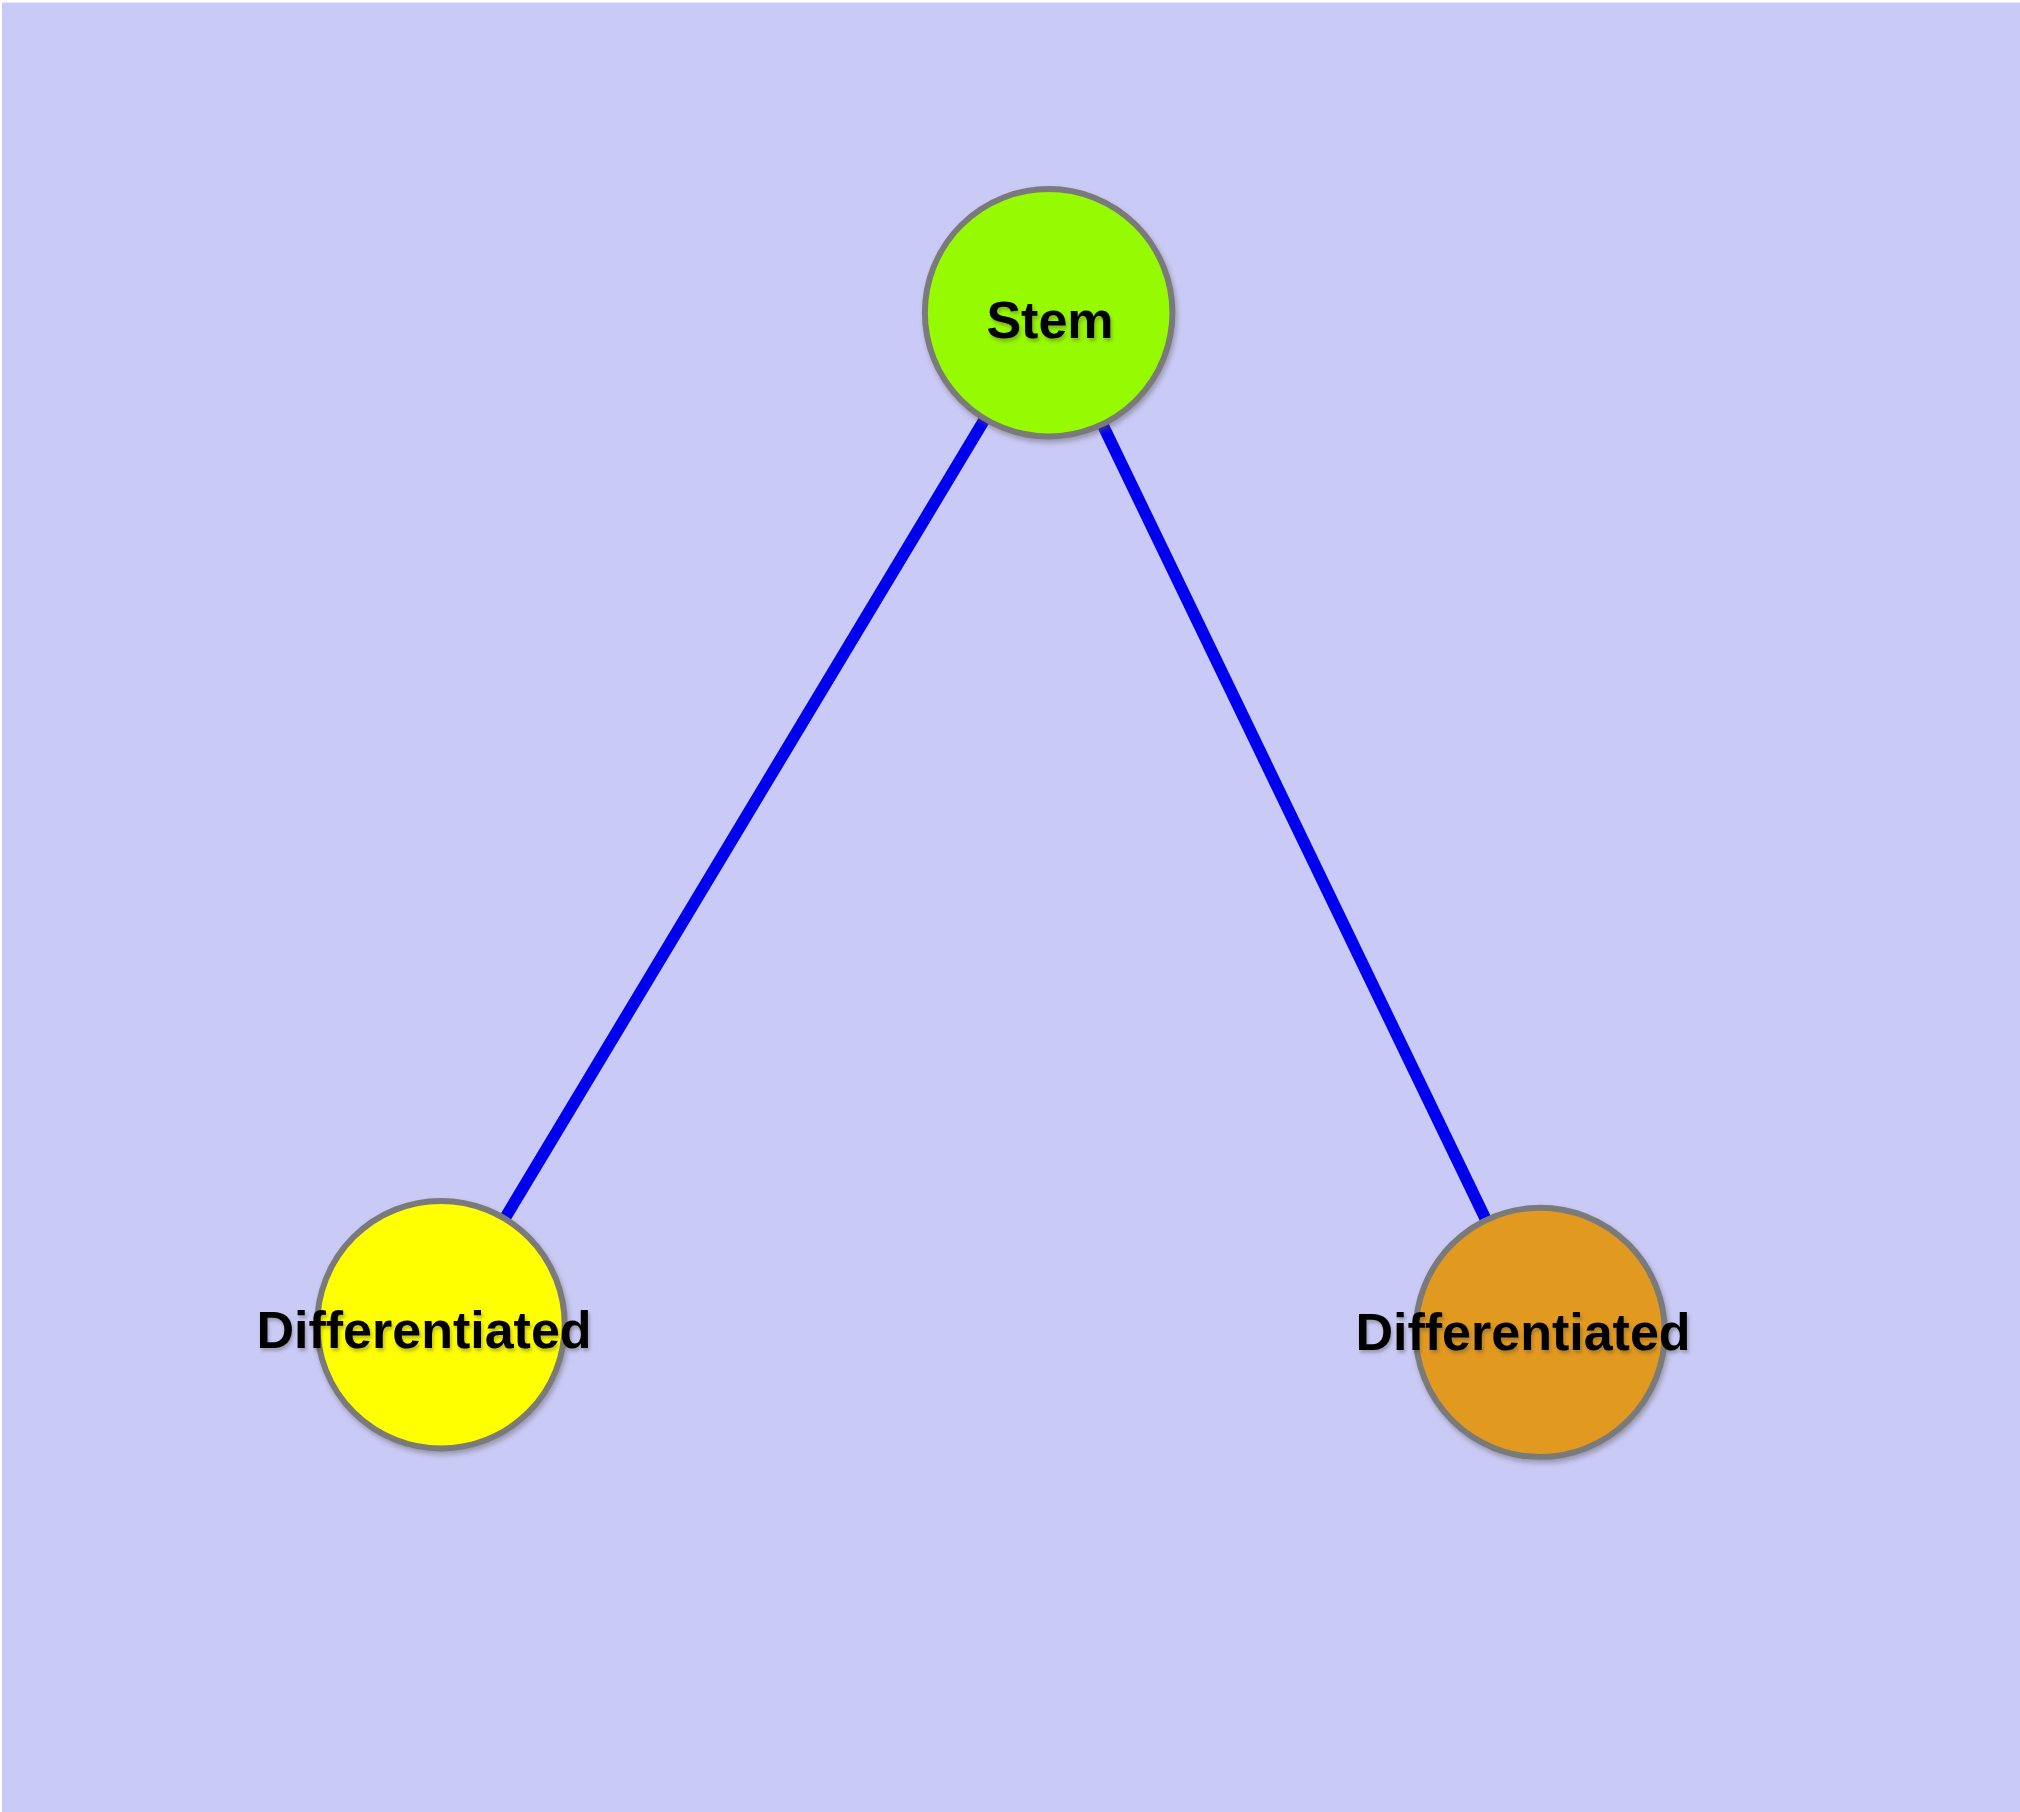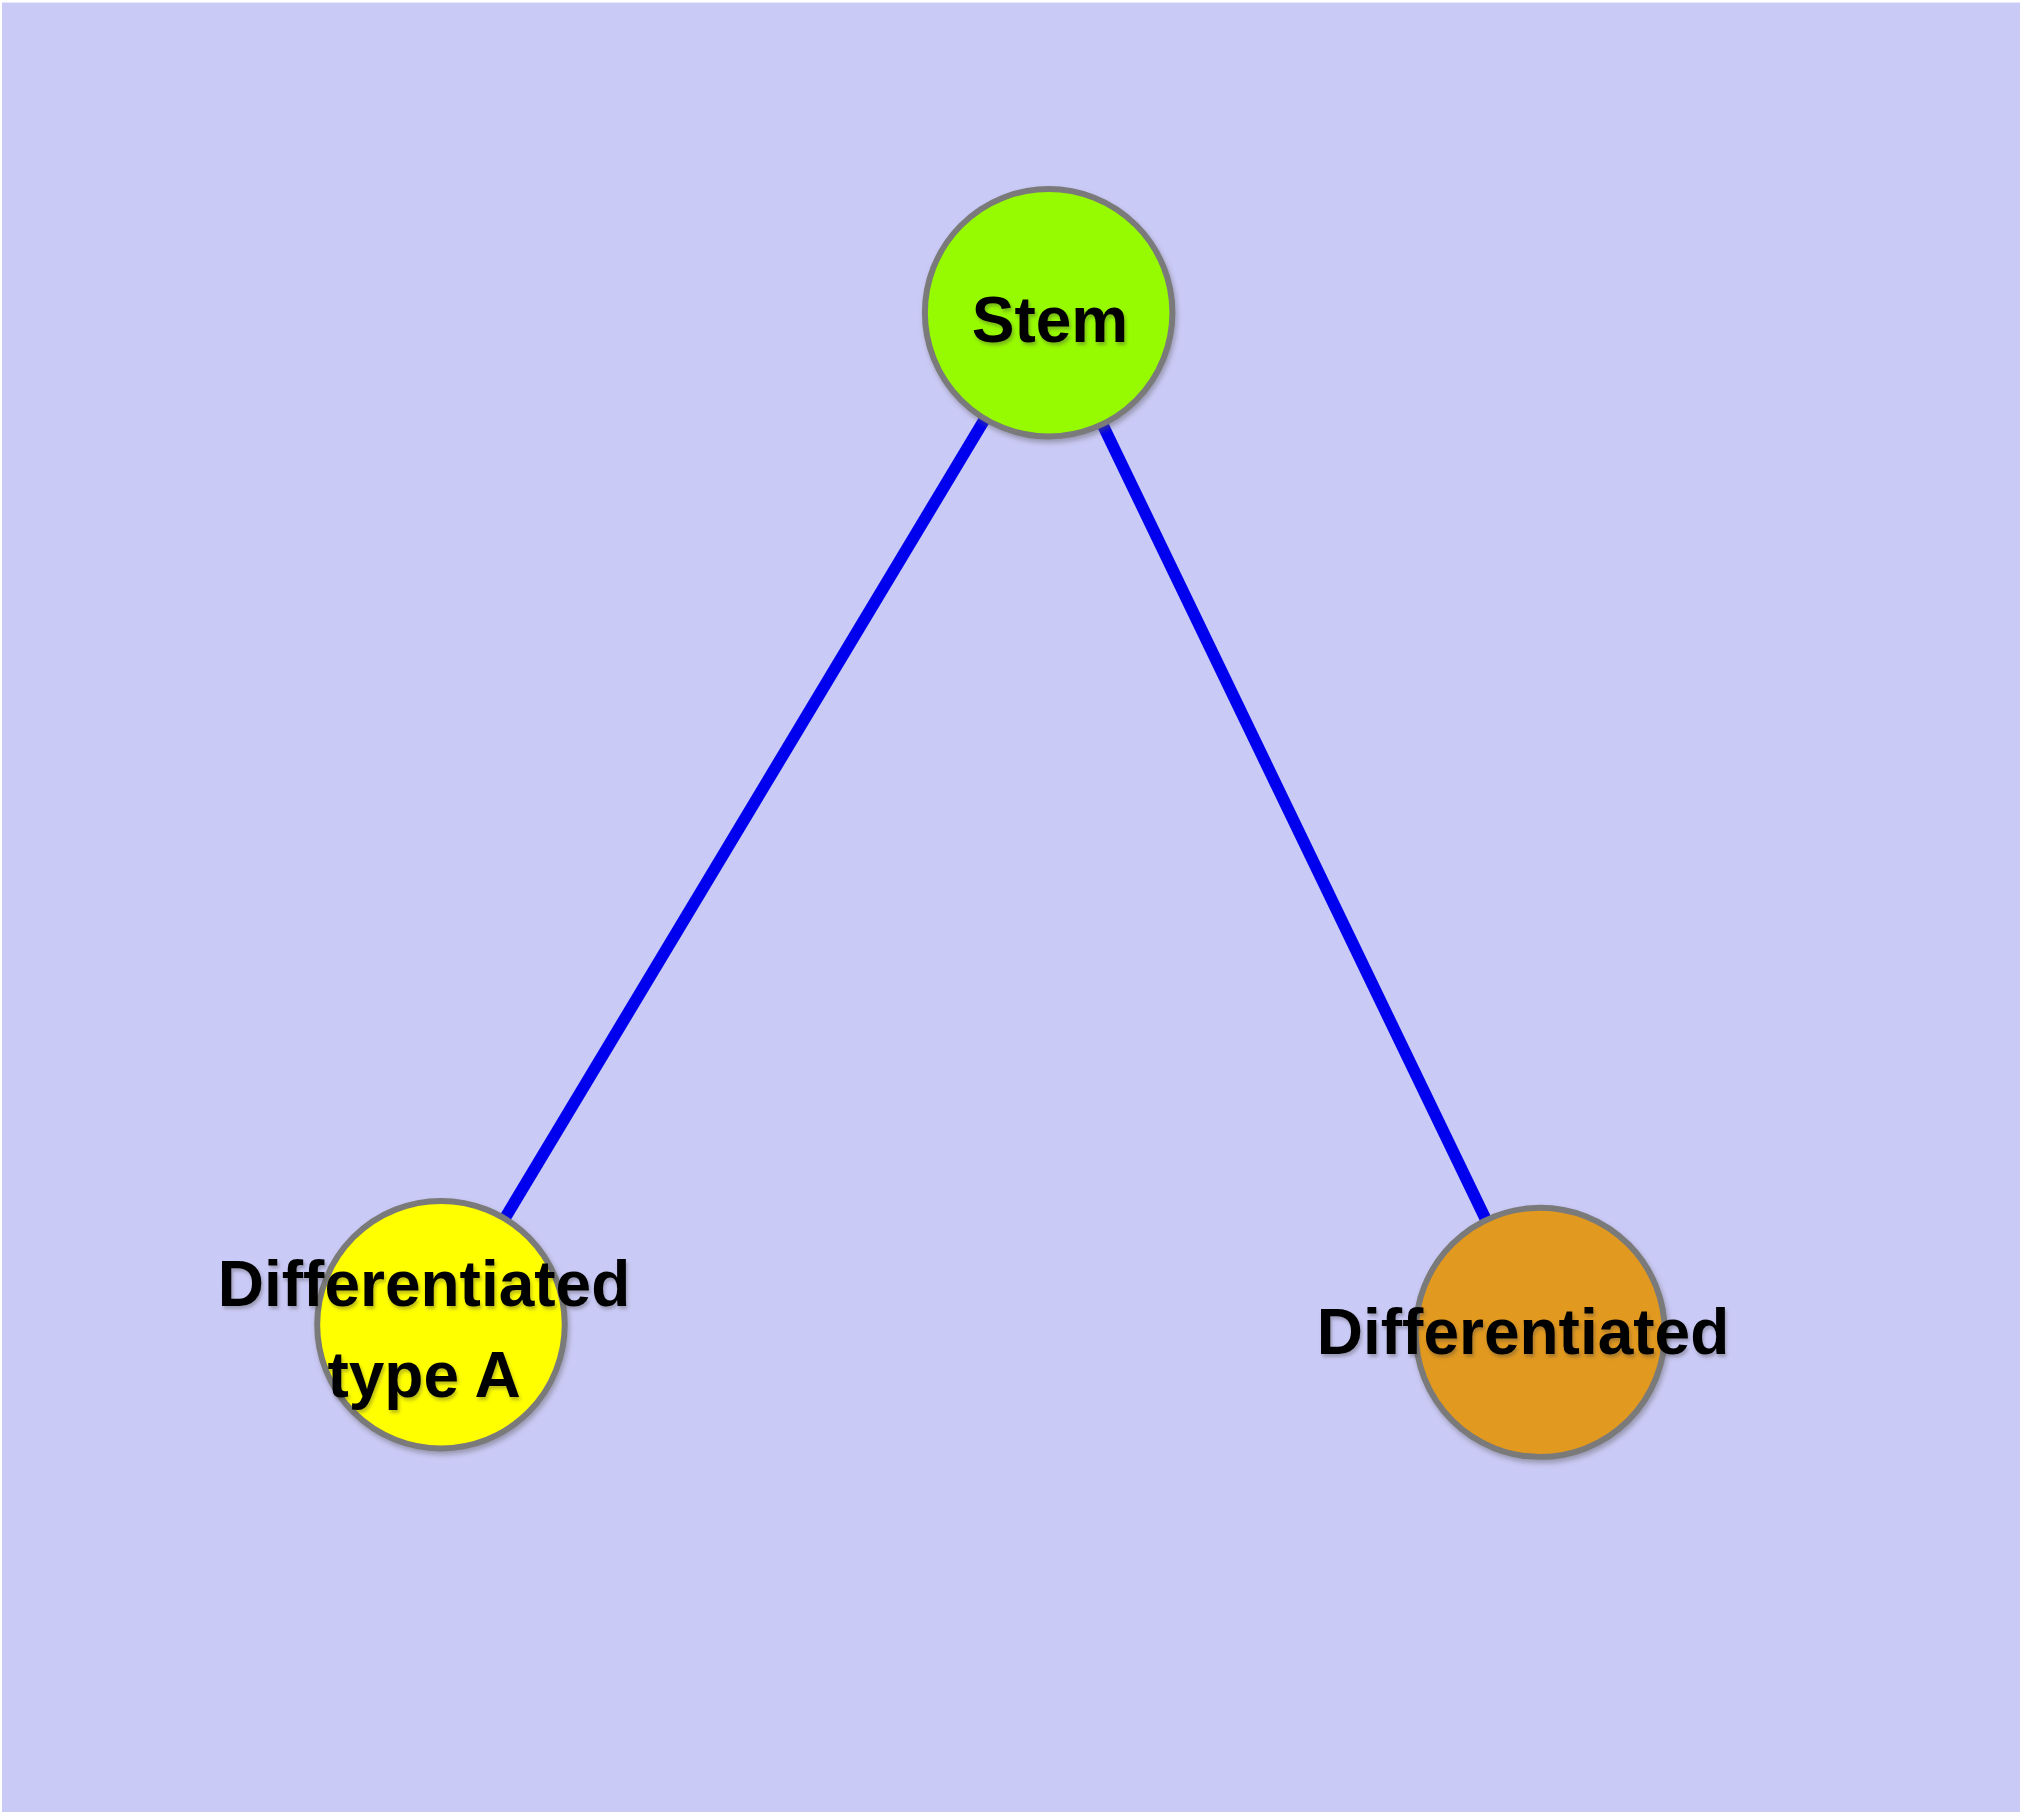--- a/index.html
+++ b/index.html
@@ -23,21 +23,21 @@
   }
   .node {
     filter: drop-shadow(2px 4px 3px rgba(90, 90, 90, 0.45));
   }
   .node-label {
     position: absolute;
     transform: translate(-50%, -50%);
     text-align: center;
     white-space: nowrap;
     font-weight: bold;
-    font-size: 64px;
+    font-size: 52px;
     line-height: 91px;
     color: #000000;
     text-shadow: 1.7px 3.4px 3.4px rgba(70, 70, 70, 0.35);
     letter-spacing: 0;
   }
 </style>
 </head>
 <body>
 
 <div class="canvas">
@@ -54,21 +54,20 @@
 
     <circle class="node" cx="520" cy="1563" r="146" fill="#FFFF00" stroke="#7A7A7A" stroke-width="7"></circle>
 
     <circle class="node" cx="1817" cy="1572" r="147" fill="#E2991F" stroke="#7A7A7A" stroke-width="7"></circle>
   </svg>
 
   <div class="node-label" style="left:1050px; top:320px;">Stem</div>
 
   <div class="node-label" style="left:424px; top:1330px;">
     <div>Differentiated</div>
-    <div>type A</div>
   </div>
 
   <div class="node-label" style="left:1523px; top:1332px;">
     <div>Differentiated</div>
   </div>
 
 </div>
 
 
 </body></html>

